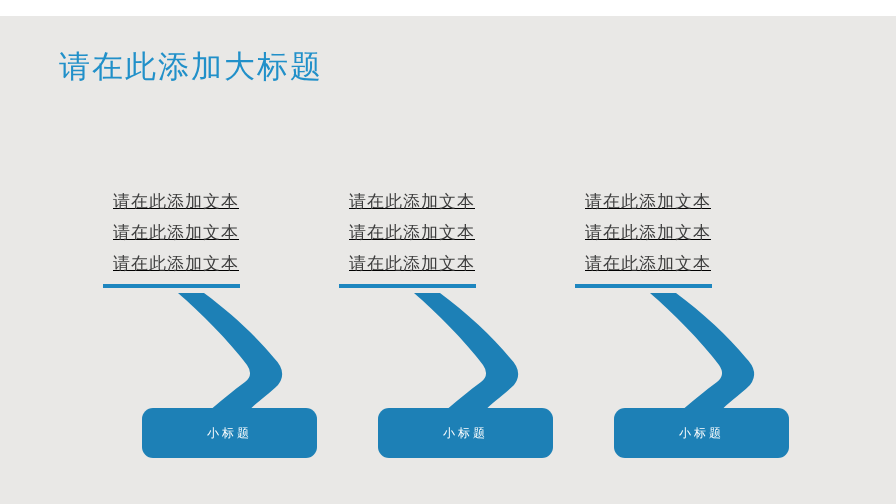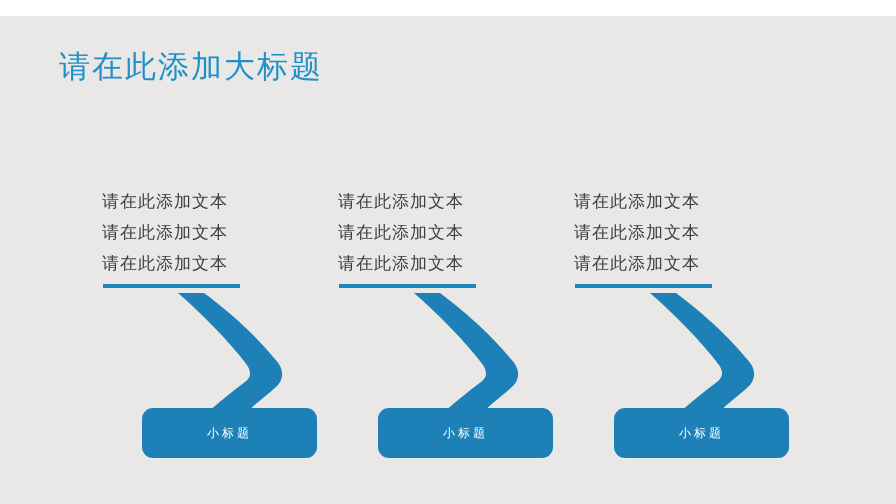--- a/index.html
+++ b/index.html
@@ -30,23 +30,24 @@
     top: 170px;
     width: 236px;
     height: 274px;
   }
   .col-0 { left: 102px; }
   .col-1 { left: 338px; }
   .col-2 { left: 574px; }
 
   .texts {
     position: absolute;
-    left: 0;
+    left: 11px;
     top: 0;
     width: 224px;
+    text-decoration: underline;
   }
   .text-line {
     height: 31px;
     line-height: 31px;
     font-size: 17px;
     letter-spacing: 1px;
     color: #3d3d3d;
     white-space: nowrap;
   }
 

